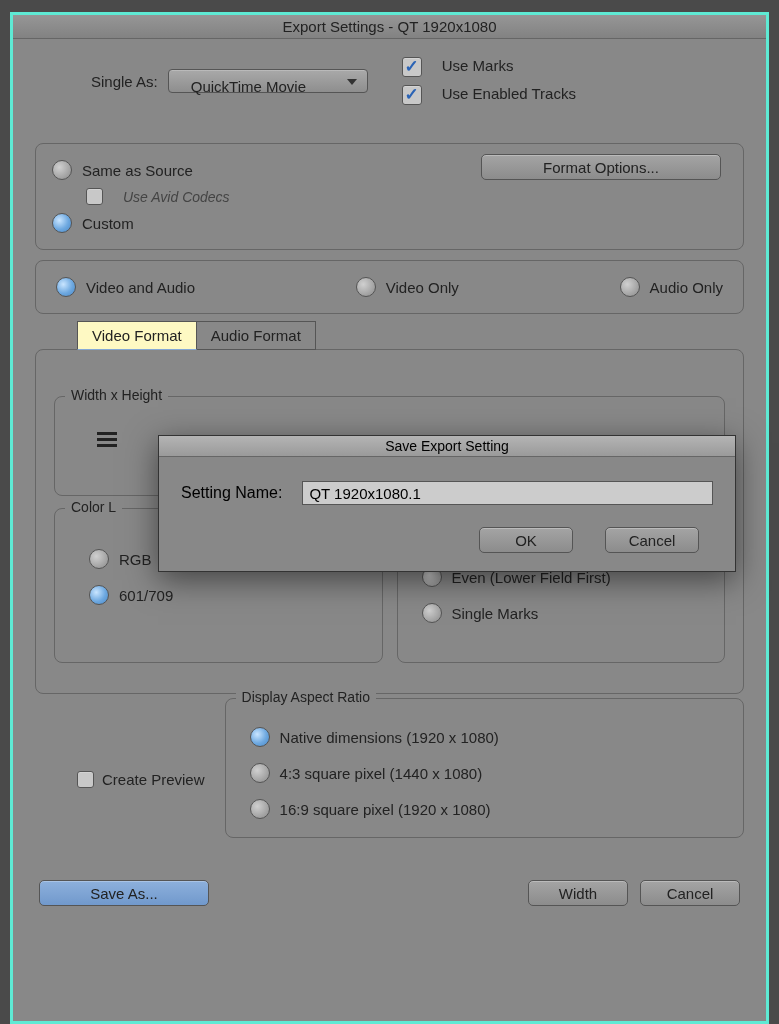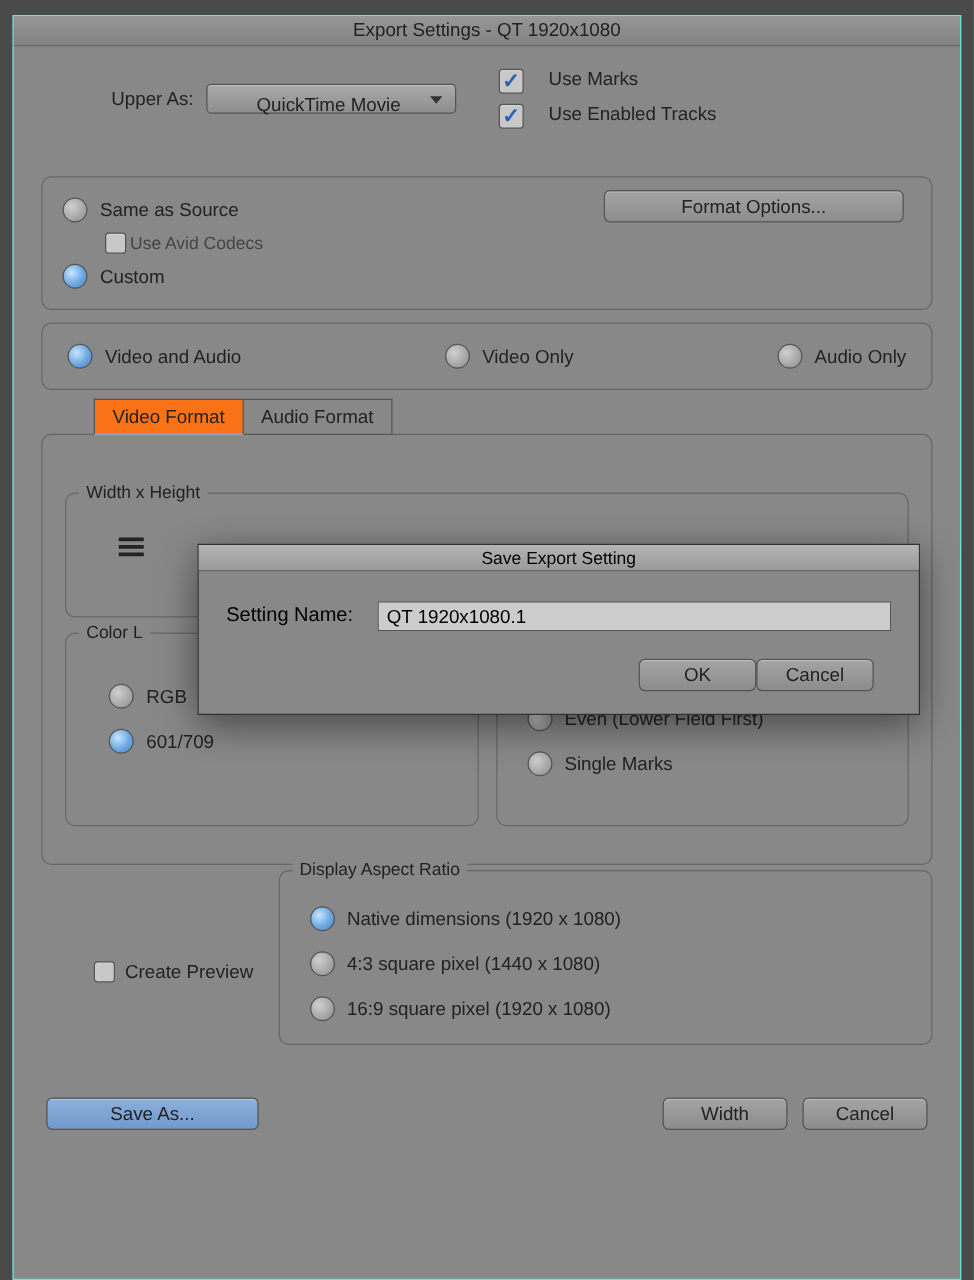--- a/index.html
+++ b/index.html
@@ -15,21 +15,21 @@
       overflow: hidden;
       position: relative;
     }
     .window {
       position: absolute;
       top: 12px;
       left: 10px;
       right: 10px;
       bottom: 0;
       background: #888888;
-      border: 1px solid #5eead4;
+      border: 3px solid #5eead4;
     }
     .titlebar {
       background: linear-gradient(#969696, #828282);
       border-bottom: 1px solid #666;
       text-align: center;
       padding: 3px 0;
       font-size: 15px;
       color: #222;
     }
     .content {
@@ -45,21 +45,20 @@
     .export-as-group {
       display: flex;
       align-items: center;
       gap: 10px;
       margin-top: 12px;
       margin-left: 56px;
     }
     .dropdown {
       display: inline-flex;
       align-items: center;
-      justify-content: center;
       background: linear-gradient(#a9a9a9, #8e8e8e);
       border: 1px solid #555;
       border-radius: 4px;
       padding: 12px 26px 2px 22px;
       font-size: 15px;
       position: relative;
       min-width: 200px;
       height: 24px;
       box-shadow: 0 1px 0 rgba(255,255,255,0.2) inset;
       cursor: default;
@@ -156,23 +155,25 @@
       align-items: flex-start;
     }
     .source-left {
       display: flex;
       flex-direction: column;
       gap: 4px;
     }
     .indent-check {
       margin-left: 34px;
       display: flex;
-      gap: 3px;
+      align-items: center;
+      gap: 20px;
       font-size: 14px;
       color: #444;
+      font-style: italic;
     }
     .av-row {
       display: flex;
       justify-content: space-between;
       padding: 0 4px;
     }
     .tab-container {
       margin-top: -4px;
     }
     .tabs {
@@ -182,21 +183,21 @@
     }
     .tab {
       padding: 5px 14px;
       border: 1px solid #555;
       font-size: 15px;
       background: #888888;
       position: relative;
       top: 1px;
     }
     .tab.active {
-      background: #f97316;
+      background: #fef9c3;
       border-bottom: 1px solid #85a9d6;
       z-index: 2;
     }
     .tab:not(.active) {
       border-left: none;
     }
     .tab-panel {
       border: 1px solid #666;
       border-radius: 8px;
       padding: 22px 18px 18px 18px;
@@ -313,37 +314,38 @@
       background: #cccccc;
       border: 1px solid #555;
       padding: 3px 6px;
       font-size: 15px;
       font-family: inherit;
       height: 24px;
     }
     .dialog-buttons {
       display: flex;
       justify-content: flex-end;
+      gap: 32px;
       padding-right: 14px;
     }
     .dialog-buttons .btn {
       min-width: 94px;
     }
   </style>
 </head>
 <body>
 
 <div class="window">
   <div class="titlebar">Export Settings - QT 1920x1080</div>
 
   <div class="content">
 
     <div class="top-row">
       <div class="export-as-group">
-        <span>Upper As:</span>
+        <span>Single As:</span>
         <span class="dropdown">
           <span>QuickTime Movie</span>
         </span>
       </div>
       <div class="checks">
         <div class="check-row">
           <span class="checkbox checked"></span>
           <span>Use Marks</span>
         </div>
         <div class="check-row">

